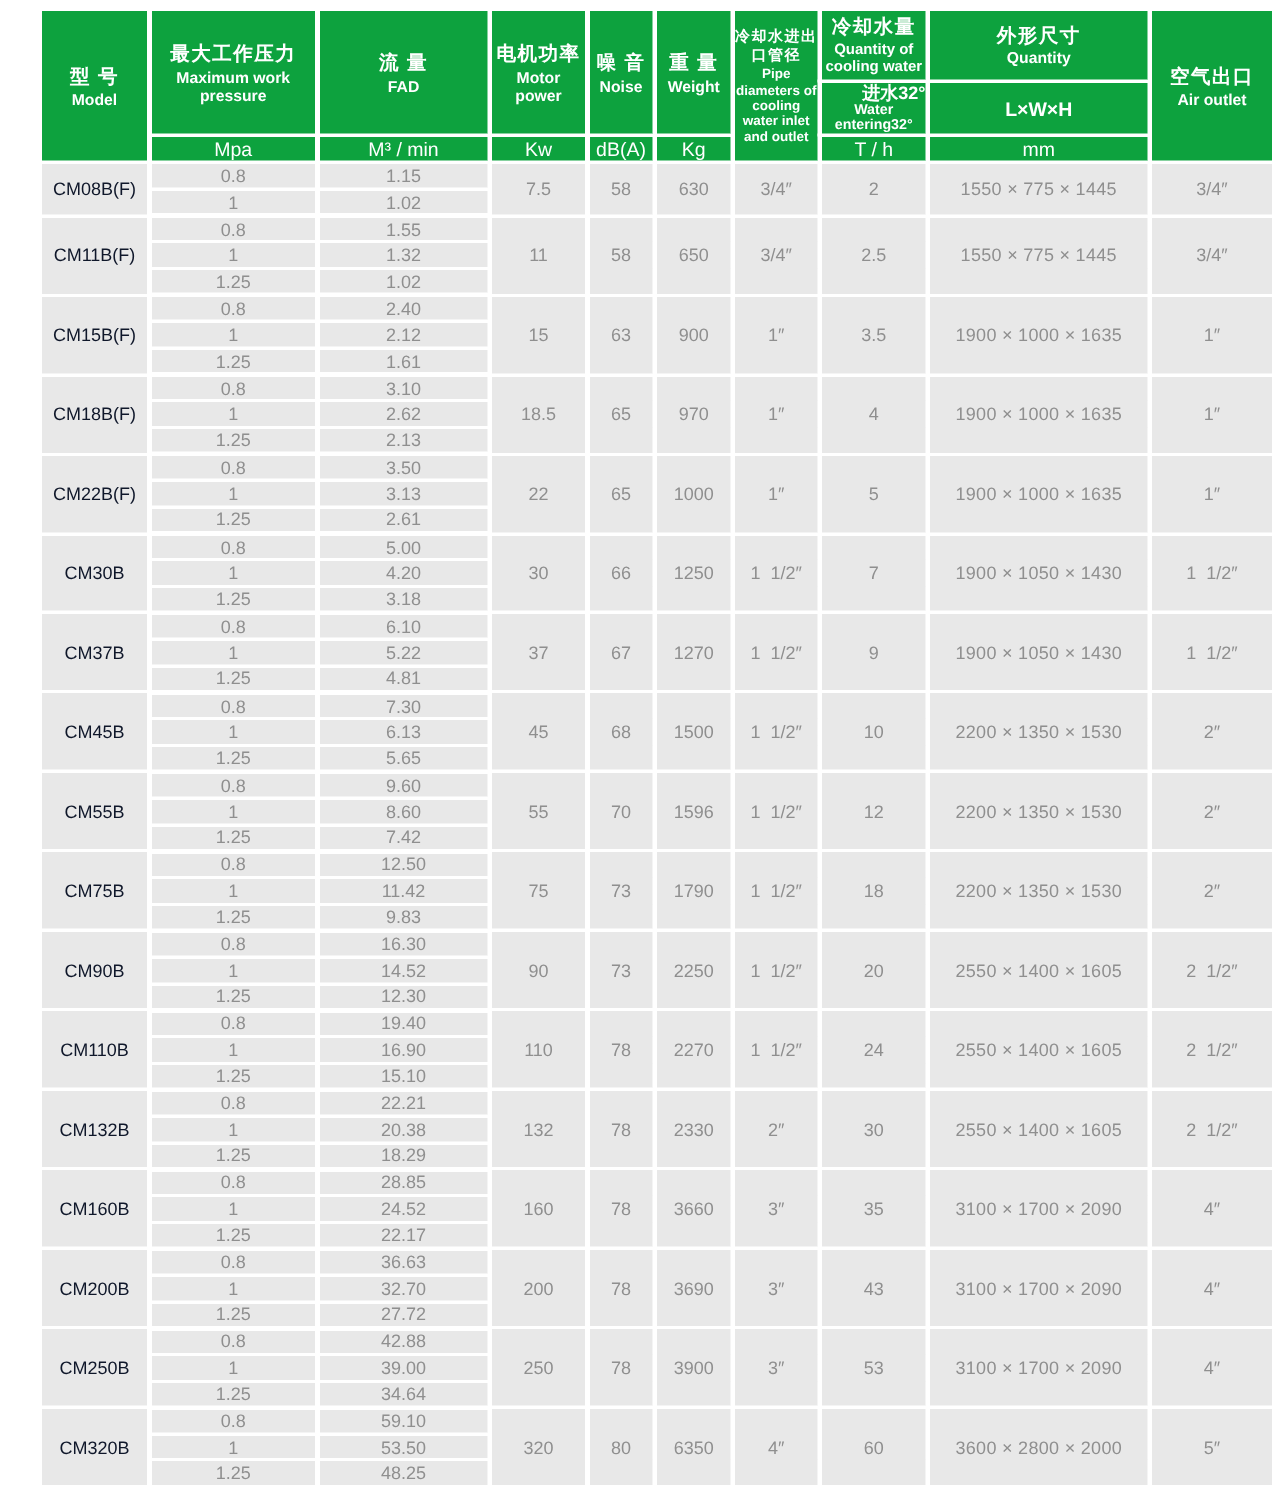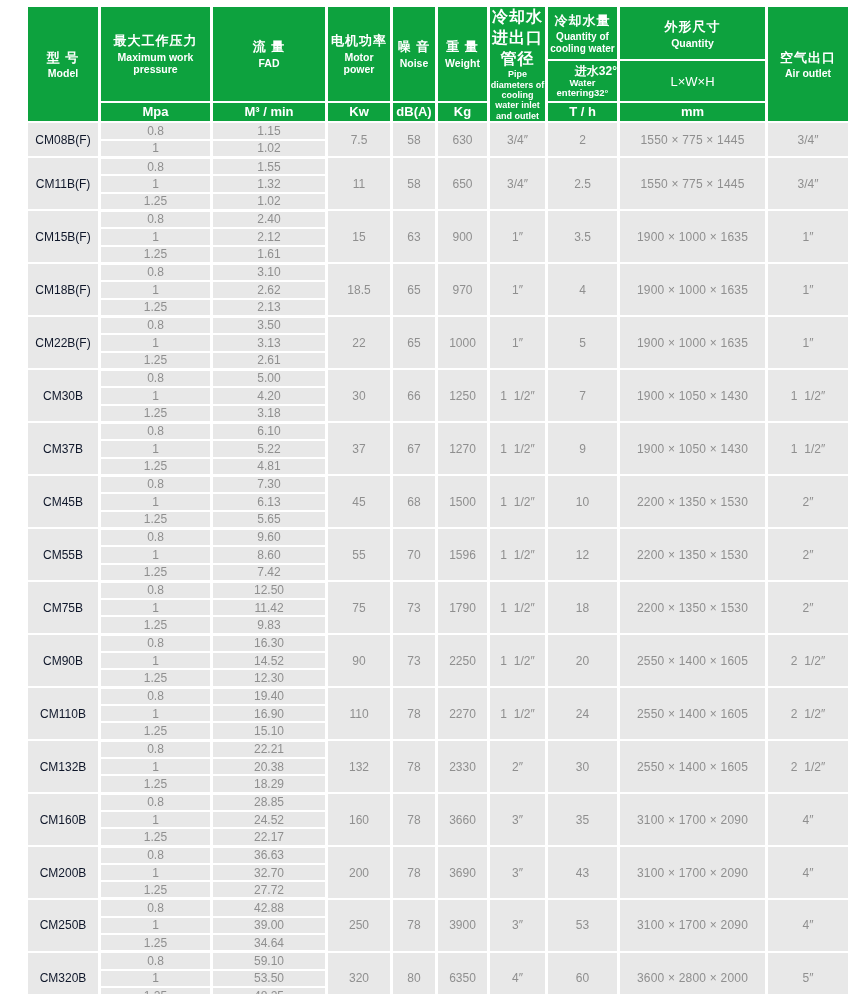--- a/index.html
+++ b/index.html
@@ -24,27 +24,27 @@
   
   .spec thead th{
     background:#0da23e;
     color:#ffffff;
   }
   .spec thead tr.h1{height:48px;}
   .spec thead tr.h2{height:30px;}
   .spec thead tr.h3{height:18px;}
   th .cn{display:block;font-size:13px;font-weight:bold;line-height:1.45;letter-spacing:1px;}
   th .en{display:block;font-size:10.5px;font-weight:bold;line-height:1.15;letter-spacing:0;}
-  th.unit{font-size:13px;font-weight:bold;margin-top:44px;}
-  th.col-pipe .cn{font-size:16px;line-height:1.3;}
+  th.unit{font-size:13px;font-weight:normal;margin-top:44px;}
+  th.col-pipe .cn{font-size:10px;line-height:1.3;}
   th.col-pipe .en{font-size:9px;line-height:1.15;}
   th.col-cooling .en{font-size:10px;}
   th .mid-cn{display:block;font-size:12px;font-weight:bold;line-height:1.2;text-align:right;}
   th .mid-en{display:block;font-size:9.5px;font-weight:bold;line-height:1.05;}
-  th.mid-dim{font-size:13px;font-weight:normal;}
+  th.mid-dim{font-size:13px;font-weight:bold;}
   
   .spec tbody tr{height:17.66px;}
   .spec tbody td{
     background:#e8e8e8;
     color:#8f8f8f;
     font-size:12px;
     line-height:1;
   }
   .spec tbody td.model{color:#0f172a;font-size:12px;}
   .spec tbody tr.group-end td{border-bottom-width:3px;}

